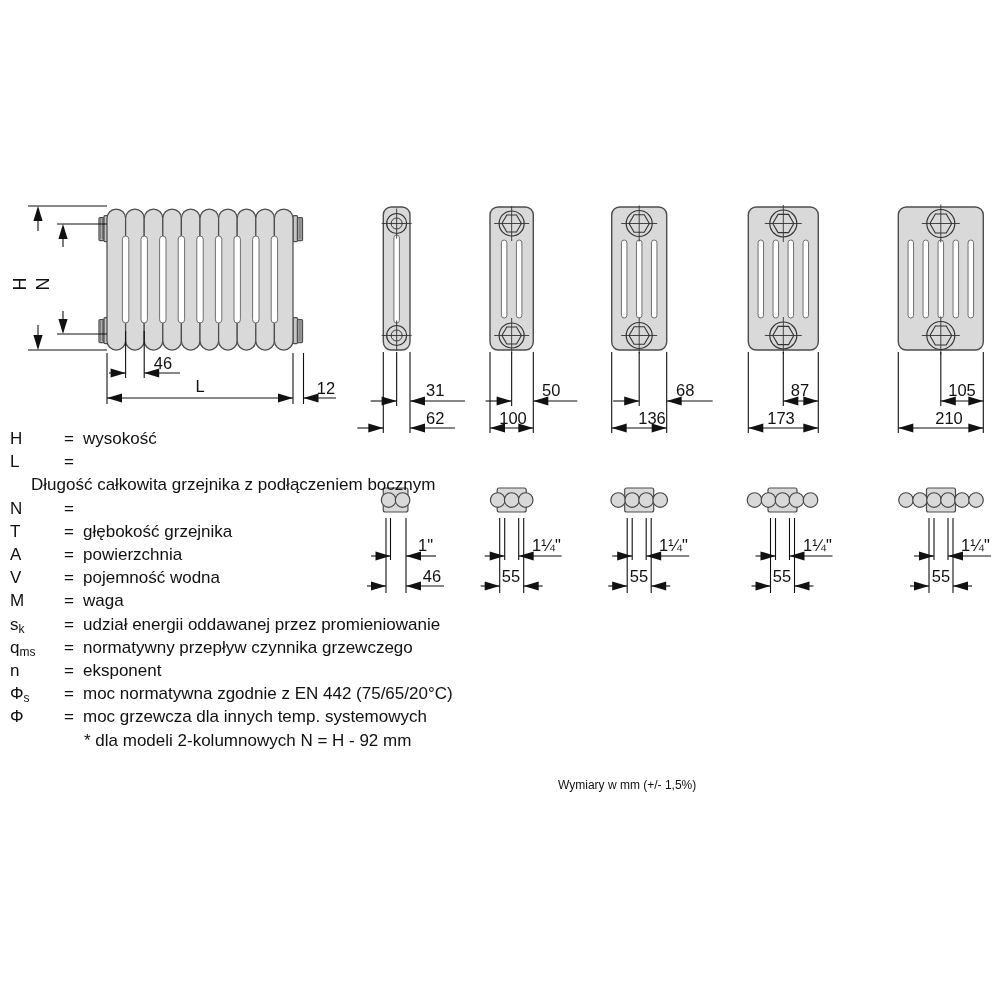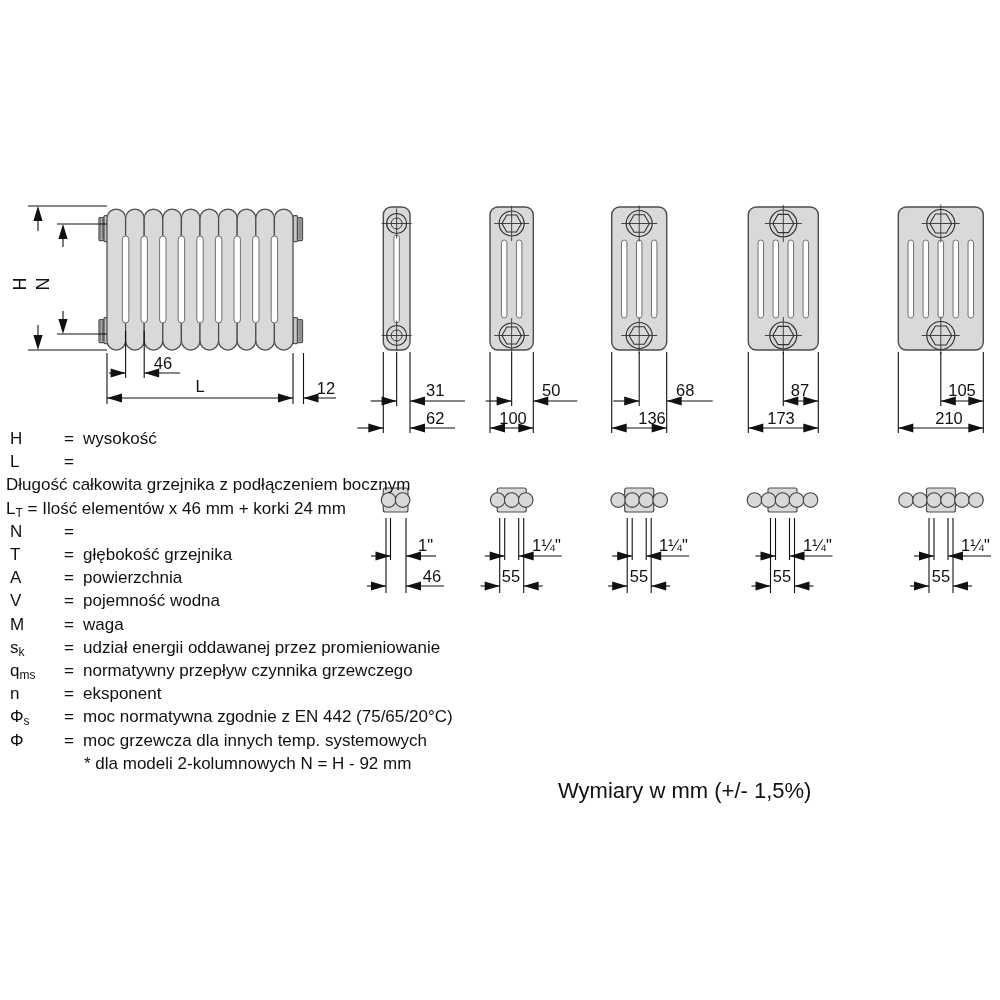--- a/index.html
+++ b/index.html
@@ -10,24 +10,24 @@
   #drawing{position:absolute;left:0;top:0;}
   #labels text{font-family:"Liberation Sans",sans-serif;font-size:16.5px;fill:#111;}
   #labels text.hn{font-size:18px;}
   #legend{
     position:absolute;left:5px;top:427px;width:480px;
     font-size:17px;line-height:23.2px;white-space:nowrap;
   }
   .lrow{display:flex;}
   .lrow .sym{width:52px;padding-left:5px;box-sizing:border-box;}
   .lrow .eq{width:26px;padding-left:7px;box-sizing:border-box;}
-  .lrow.full{display:block;padding-left:1px;}
+  .lrow.full{display:block;padding-left:1px;margin-left:25px;}
   .lrow.indent{padding-left:79px;}
   sub,.sub{font-size:12px;vertical-align:-3px;line-height:0;}
-  #footnote{position:absolute;left:558px;top:778px;font-size:22px;}
+  #footnote{position:absolute;left:558px;top:778px;font-size:12px;}
 </style>
 </head>
 <body>
 
 <svg id="drawing" width="1000" height="1000" viewBox="0 0 1000 1000" xmlns="http://www.w3.org/2000/svg">
   <g id="geom">
       <rect x="99" y="217.5" width="5" height="23" rx="1" ry="1" fill="#c6c6c6" stroke="#4d4d4d" stroke-width="1.25"></rect>
       <line x1="100.7" y1="218.5" x2="100.7" y2="239.5" stroke="#555" stroke-width="0.8"></line>
       <line x1="102.4" y1="218.5" x2="102.4" y2="239.5" stroke="#555" stroke-width="0.8"></line>
       <rect x="104" y="215.5" width="4.5" height="26" rx="1" ry="1" fill="#c6c6c6" stroke="#4d4d4d" stroke-width="1.25"></rect>
@@ -321,21 +321,20 @@
   <div class="lrow">
       <span class="sym">H</span>
       <span class="eq">=</span>
       <span class="desc">wysokość</span>
     </div>
   <div class="lrow">
       <span class="sym">L</span>
       <span class="eq">=</span>
     </div>
   <div class="lrow full"><span>Długość całkowita grzejnika z podłączeniem bocznym</span></div>
-  <div class="lrow full"><span>L</span><span class="sub">T</span><span> = Ilość elementów x 46 mm + korki 24 mm</span></div>
   <div class="lrow">
       <span class="sym">N</span>
       <span class="eq">=</span>
     </div>
   <div class="lrow">
       <span class="sym">T</span>
       <span class="eq">=</span>
       <span class="desc">głębokość grzejnika</span>
     </div>
   <div class="lrow">

